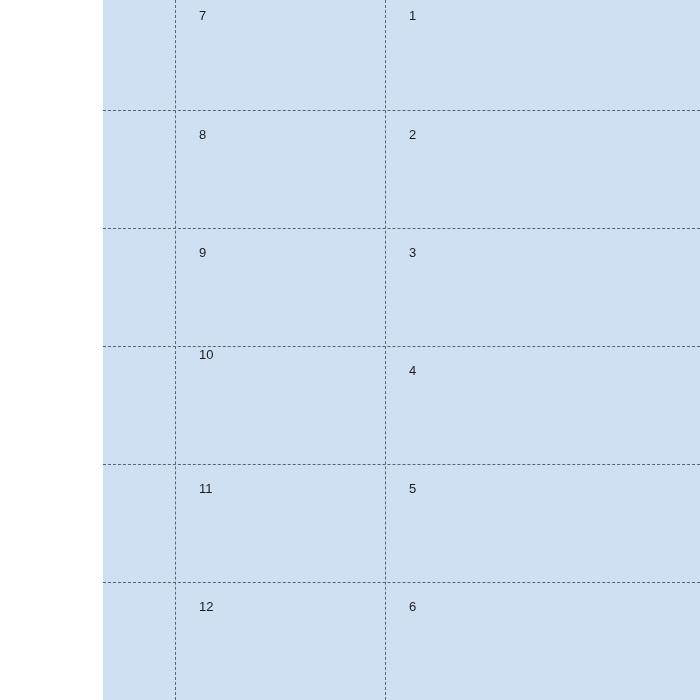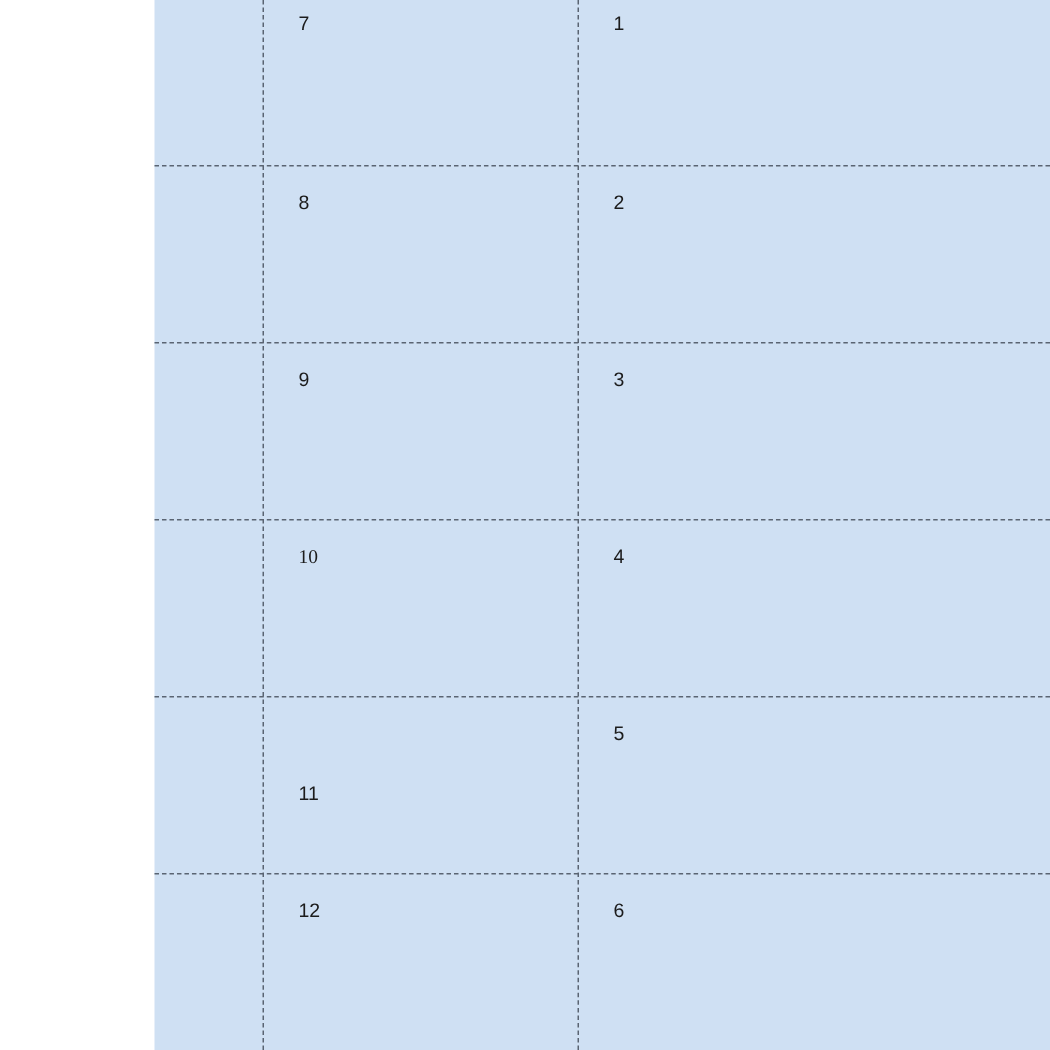--- a/index.html
+++ b/index.html
@@ -60,20 +60,20 @@
       <div class="hline" style="top: 464px; left: 103px; width: 597px; border-top-color: rgb(90, 100, 114);"></div>
       <div class="hline" style="top: 582px; left: 103px; width: 597px; border-top-color: rgb(90, 100, 114);"></div>
     </div>
   <div id="labels-layer">
       <div class="cell-label" style="left: 199px; top: 9px;">7</div>
       <div class="cell-label" style="left: 409px; top: 9px;">1</div>
       <div class="cell-label" style="left: 199px; top: 128px;">8</div>
       <div class="cell-label" style="left: 409px; top: 128px;">2</div>
       <div class="cell-label" style="left: 199px; top: 246px;">9</div>
       <div class="cell-label" style="left: 409px; top: 246px;">3</div>
-      <div class="cell-label" style="left: 199px; top: 364px; font-family: Liberation Serif, serif;">10</div>
+      <div class="cell-label" style="left: 199px; top: 348px;">10</div>
       <div class="cell-label" style="left: 409px; top: 364px;">4</div>
-      <div class="cell-label" style="left: 199px; top: 482px; margin-top: 40px;">11</div>
+      <div class="cell-label" style="left: 199px; top: 482px;">11</div>
       <div class="cell-label" style="left: 409px; top: 482px;">5</div>
       <div class="cell-label" style="left: 199px; top: 600px; text-align: right;">12</div>
       <div class="cell-label" style="left: 409px; top: 600px;">6</div>
     </div>
 </div>
 
 </body></html>

